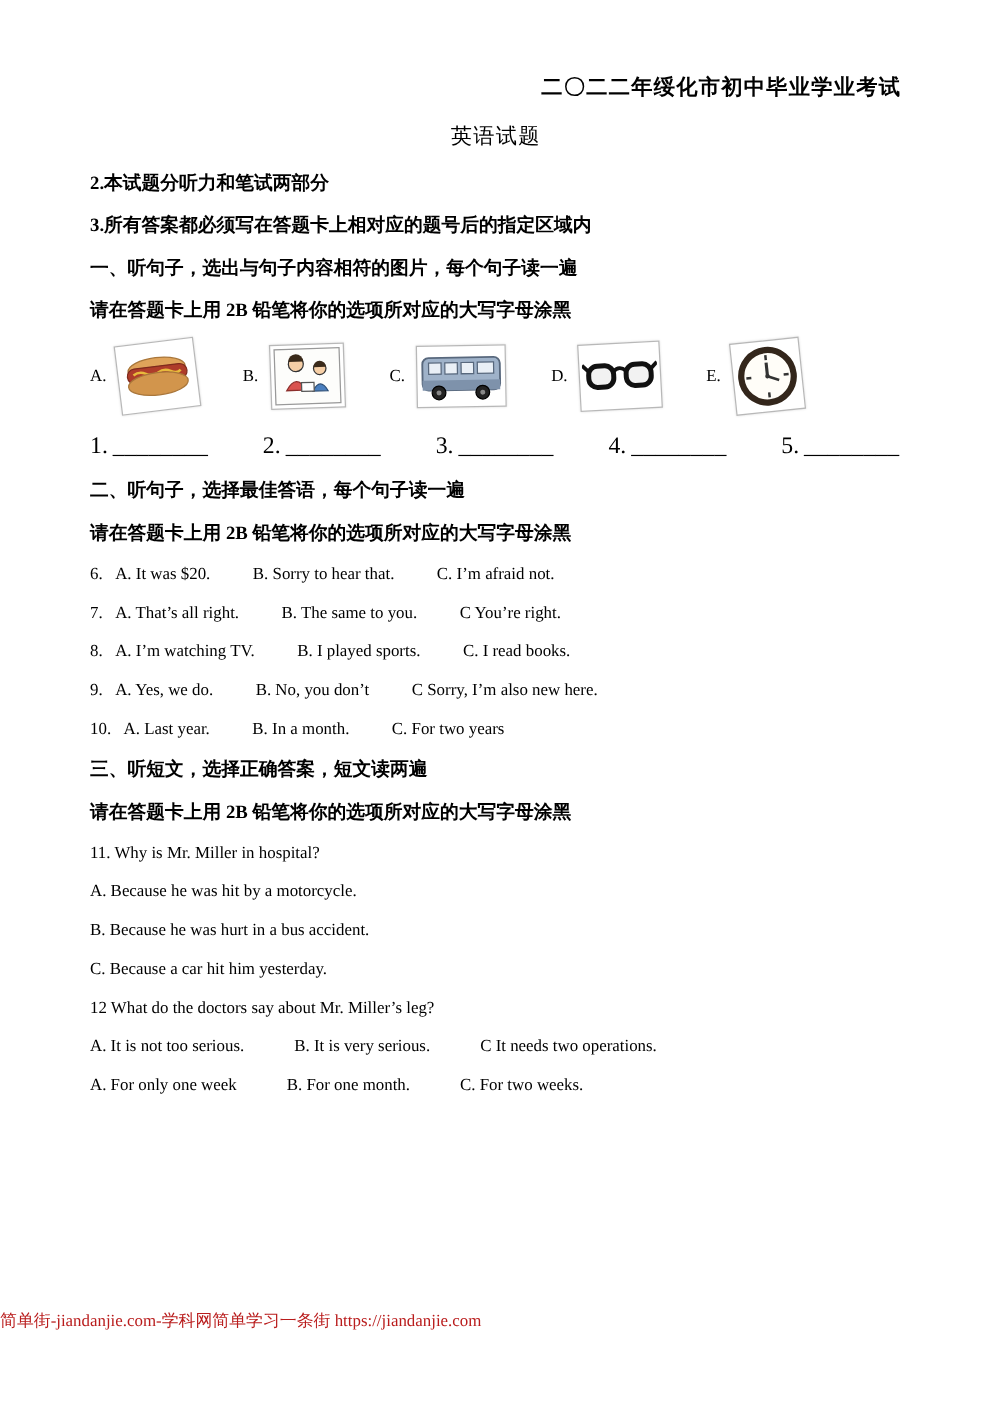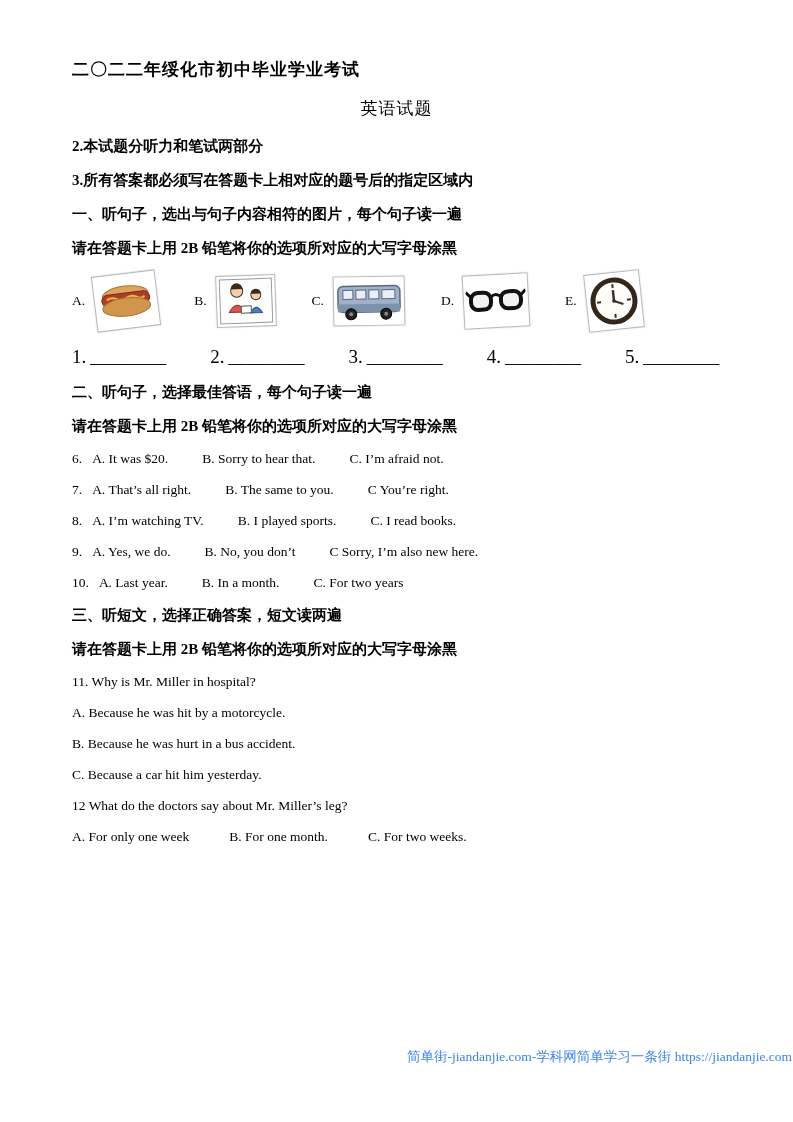--- a/index.html
+++ b/index.html
@@ -7,21 +7,21 @@
     width: 793px; height: 1122px;
     background: #ffffff;
     color: #000000;
     font-family: "Liberation Serif", "DejaVu Serif", serif;
     position: relative;
     overflow: hidden;
   }
   .page { padding: 58px 72px 0 72px; }
 
   .doc-title {
-    text-align: left; font-size: 17px; font-weight: bold;
+    text-align: right; font-size: 17px; font-weight: bold;
     margin: 0 0 16px 0; letter-spacing: 1px;
   }
   .doc-subtitle {
     text-align: center; font-size: 17px; font-weight: normal;
     margin: 0 0 10px 0; letter-spacing: 1px;
   }
 
   .line { font-size: 13.5px; padding: 7px 0 8px 0; white-space: nowrap; }
   .line.cn-bold { font-size: 15px; font-weight: bold; }
 
@@ -49,21 +49,21 @@
   .mcq { display: flex; }
   .mcq .num { margin-right: 10px; }
   .mcq .opt { margin-right: 34px; }
 
   .inline-opts { display: flex; }
   .inline-opts .opt { margin-right: 40px; }
   .inline-opts .opt:last-child { margin-right: 0; }
 
   .footer {
     position: absolute; left: 0; right: 1px; bottom: 56px;
-    text-align: right; color: #3b82f6; font-size: 13.5px;
+    text-align: left; color: #b91c1c; font-size: 13.5px;
   }
 </style>
 </head>
 <body>
 
 <div class="page">
 
   <h1 class="doc-title">二〇二二年绥化市初中毕业学业考试</h1>
   <h2 class="doc-subtitle">英语试题</h2>
 
@@ -196,20 +196,25 @@
 
   <div class="line cn-bold">三、听短文，选择正确答案，短文读两遍</div>
   <div class="line cn-bold">请在答题卡上用 2B 铅笔将你的选项所对应的大写字母涂黑</div>
 
   <div class="line">11. Why is Mr. Miller in hospital?</div>
   <div class="line">A. Because he was hit by a motorcycle.</div>
   <div class="line">B. Because he was hurt in a bus accident.</div>
   <div class="line">C. Because a car hit him yesterday.</div>
 
   <div class="line">12 What do the doctors say about Mr. Miller’s leg?</div>
+  <div class="line inline-opts">
+    <span class="opt">A. It is not too serious.</span>
+    <span class="opt">B. It is very serious.</span>
+    <span class="opt">C It needs two operations.</span>
+  </div>
 
   <div class="line inline-opts">
     <span class="opt">A. For only one week</span>
     <span class="opt">B. For one month.</span>
     <span class="opt">C. For two weeks.</span>
   </div>
 
 </div>
 
 <div class="footer">简单街-jiandanjie.com-学科网简单学习一条街 https://jiandanjie.com</div>

